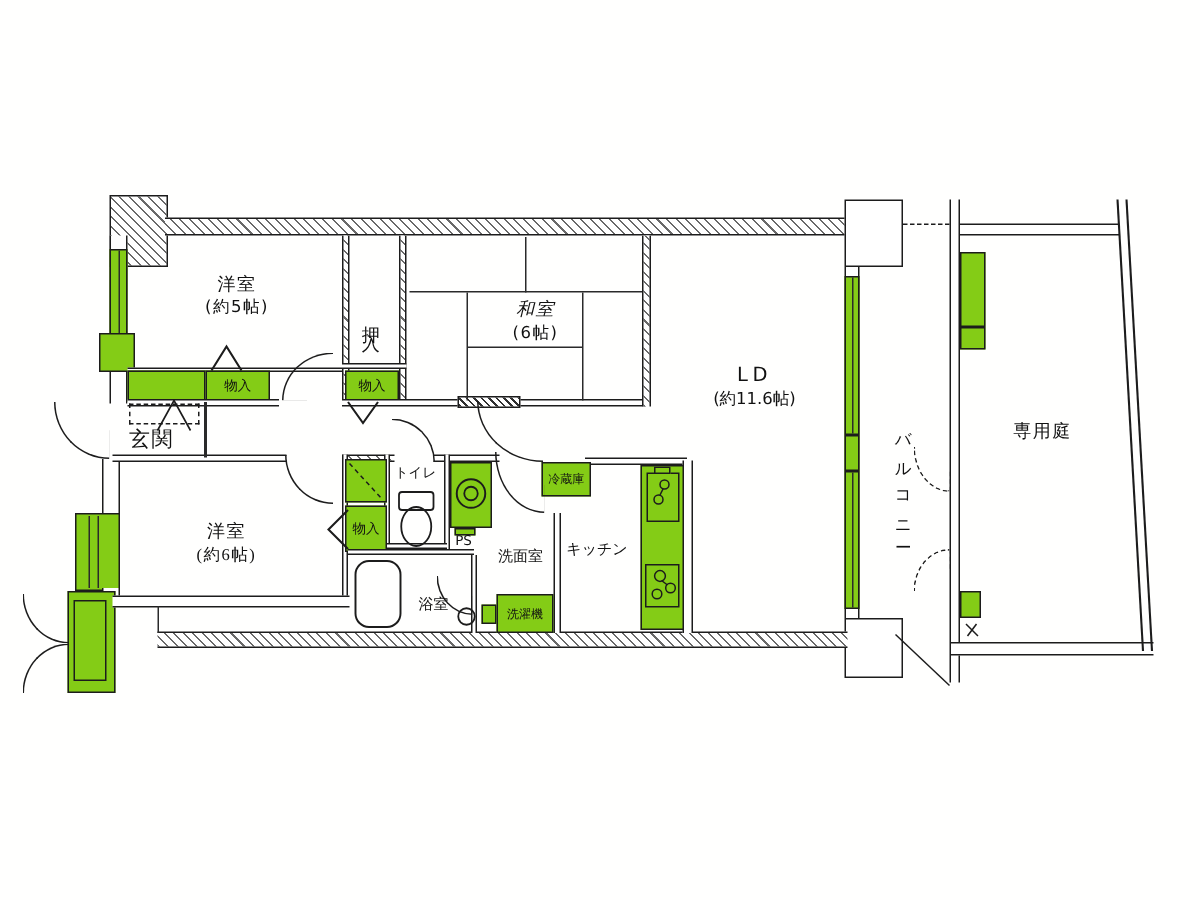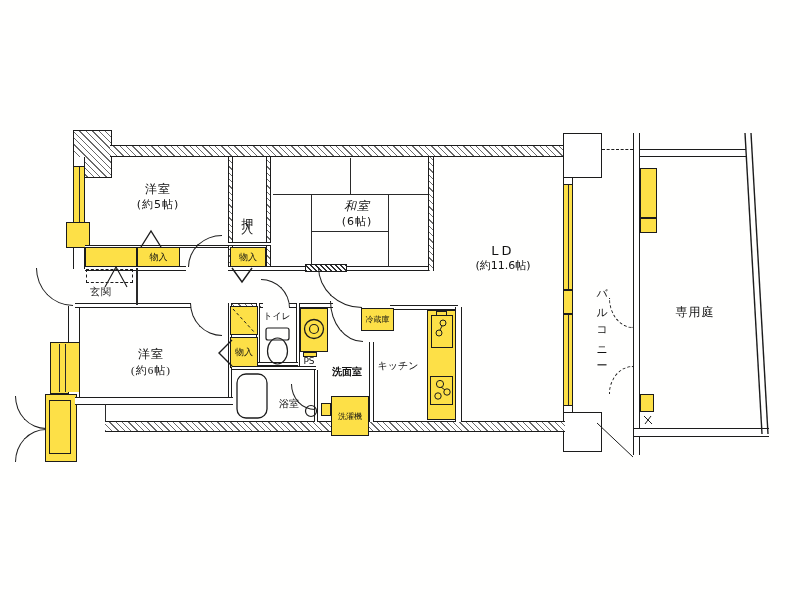--- a/index.html
+++ b/index.html
@@ -1,20 +1,20 @@
 <!DOCTYPE html>
 <html><head>
 <meta charset="utf-8">
 <style>
   html,body{margin:0;padding:0;background:#fff;}
   #stage{position:relative;width:800px;height:600px;background:#fffffe;overflow:hidden;
          font-family:"DejaVu Sans","Liberation Sans",sans-serif;color:#111;}
   
   .w{position:absolute;box-sizing:border-box;background:#fff;border:0 solid #1c1c1c;}
-  .box{position:absolute;box-sizing:border-box;background:#fde047;border:1.4px solid #1c1c1c;}
+  .box{position:absolute;box-sizing:border-box;background:#84cc16;border:1.4px solid #1c1c1c;}
   .lineH{position:absolute;height:1px;background:#2a2a2a;}
   .lineV{position:absolute;width:1px;background:#2a2a2a;}
   .hatch{background-image:repeating-linear-gradient(45deg,rgba(25,25,25,.65) 0 1px,transparent 1px 4.5px);}
   .hatchD{background-image:repeating-linear-gradient(45deg,rgba(25,25,25,.9) 0 1.2px,transparent 1.2px 3.5px);}
   .door{position:absolute;box-sizing:border-box;border:0 solid #1c1c1c;background:transparent;}
   .lbl{position:absolute;text-align:center;letter-spacing:1px;white-space:nowrap;line-height:1.1;}
   .vtext{writing-mode:vertical-rl;text-orientation:upright;}
   .cfit{display:flex;align-items:center;justify-content:center;}
   svg{position:absolute;left:0;top:0;}
 </style>
@@ -95,21 +95,21 @@
   <div class="box" style="left:300px;top:308px;width:28px;height:44px;border-width:1.6px;"></div>
   <div class="box" style="left:303px;top:352px;width:14px;height:5px;border-width:1px;"></div>
 
   <div class="w" style="left:258px;top:362px;width:40px;height:4px;border-width:1.3px 0;"></div>
   <div class="w" style="left:232px;top:366px;width:84px;height:4px;border-width:1.3px 0;"></div>
   <div class="w" style="left:314px;top:370px;width:4px;height:52px;border-width:0 1.3px;"></div>
   <div class="w" style="left:369px;top:342px;width:5px;height:80px;border-width:0 1.4px;"></div>
   <div class="box cfit" style="left:361px;top:308px;width:33px;height:23px;font-size:8px;letter-spacing:0;">
     <span>冷蔵庫</span>
   </div>
-  <div class="box cfit" style="left:331px;top:396px;width:38px;height:40px;font-size:8px;letter-spacing:0;">
+  <div class="box cfit" style="left:331px;top:396px;width:38px;height:26px;font-size:8px;letter-spacing:0;">
     <span>洗濯機</span>
   </div>
   <div class="box" style="left:321px;top:403px;width:10px;height:13px;border-width:1px;"></div>
 
   <div class="w" style="left:455px;top:307px;width:7px;height:115px;border-width:0 1.6px;"></div>
   <div class="box" style="left:427px;top:310px;width:29px;height:110px;">
     <div class="box" style="left:3px;top:4px;width:22px;height:33px;border-width:1px;"></div>
     <div class="box" style="left:2px;top:65px;width:23px;height:29px;border-width:1px;"></div>
   </div>
   <div class="box" style="left:436px;top:311px;width:11px;height:5px;border-width:1px;"></div>
@@ -180,26 +180,26 @@
   <div class="lbl vtext" style="left:240px;top:184px;height:56px;font-size:12px;letter-spacing:4px;">押入</div>
 
   <div class="lbl" style="left:302px;top:200px;width:110px;font-size:12px;font-style:italic;">和室</div>
   <div class="lbl" style="left:302px;top:216px;width:110px;font-size:11px;">(6帖)</div>
 
   <div class="lbl" style="left:448px;top:244px;width:110px;font-size:13px;letter-spacing:3px;">LD</div>
   <div class="lbl" style="left:448px;top:260px;width:110px;font-size:11px;letter-spacing:0;">(約11.6帖)</div>
 
   <div class="lbl vtext" style="left:595px;top:250px;height:148px;font-size:11px;letter-spacing:7px;">バルコニー</div>
 
-  <div class="lbl" style="left:650px;top:281px;width:90px;font-size:12px;margin-top:25px;">専用庭</div>
-
-  <div class="lbl" style="left:74px;top:286px;width:54px;font-size:10px;">玄関</div>
+  <div class="lbl" style="left:650px;top:281px;width:90px;font-size:12px;">専用庭</div>
+
+  <div class="lbl" style="left:74px;top:286px;width:54px;font-size:14px;">玄関</div>
 
   <div class="lbl" style="left:96px;top:348px;width:110px;font-size:12px;">洋室</div>
   <div class="lbl" style="left:96px;top:364px;width:110px;font-size:11px;font-family:Liberation Serif, serif;">(約6帖)</div>
 
   <div class="lbl" style="left:256px;top:312px;width:42px;font-size:9px;letter-spacing:0;">トイレ</div>
   <div class="lbl" style="left:295px;top:357px;width:28px;font-size:9px;letter-spacing:0;">PS</div>
-  <div class="lbl" style="left:317px;top:366px;width:60px;font-size:10px;letter-spacing:0;font-weight:bold;">洗面室</div>
-  <div class="lbl" style="left:368px;top:361px;width:60px;font-size:10px;letter-spacing:0;font-family:Liberation Mono, monospace;">キッチン</div>
+  <div class="lbl" style="left:317px;top:366px;width:60px;font-size:10px;letter-spacing:0;">洗面室</div>
+  <div class="lbl" style="left:368px;top:361px;width:60px;font-size:10px;letter-spacing:0;">キッチン</div>
   <div class="lbl" style="left:266px;top:398px;width:46px;font-size:10px;letter-spacing:0;">浴室</div>
 
 </div>
 
 </body></html>

